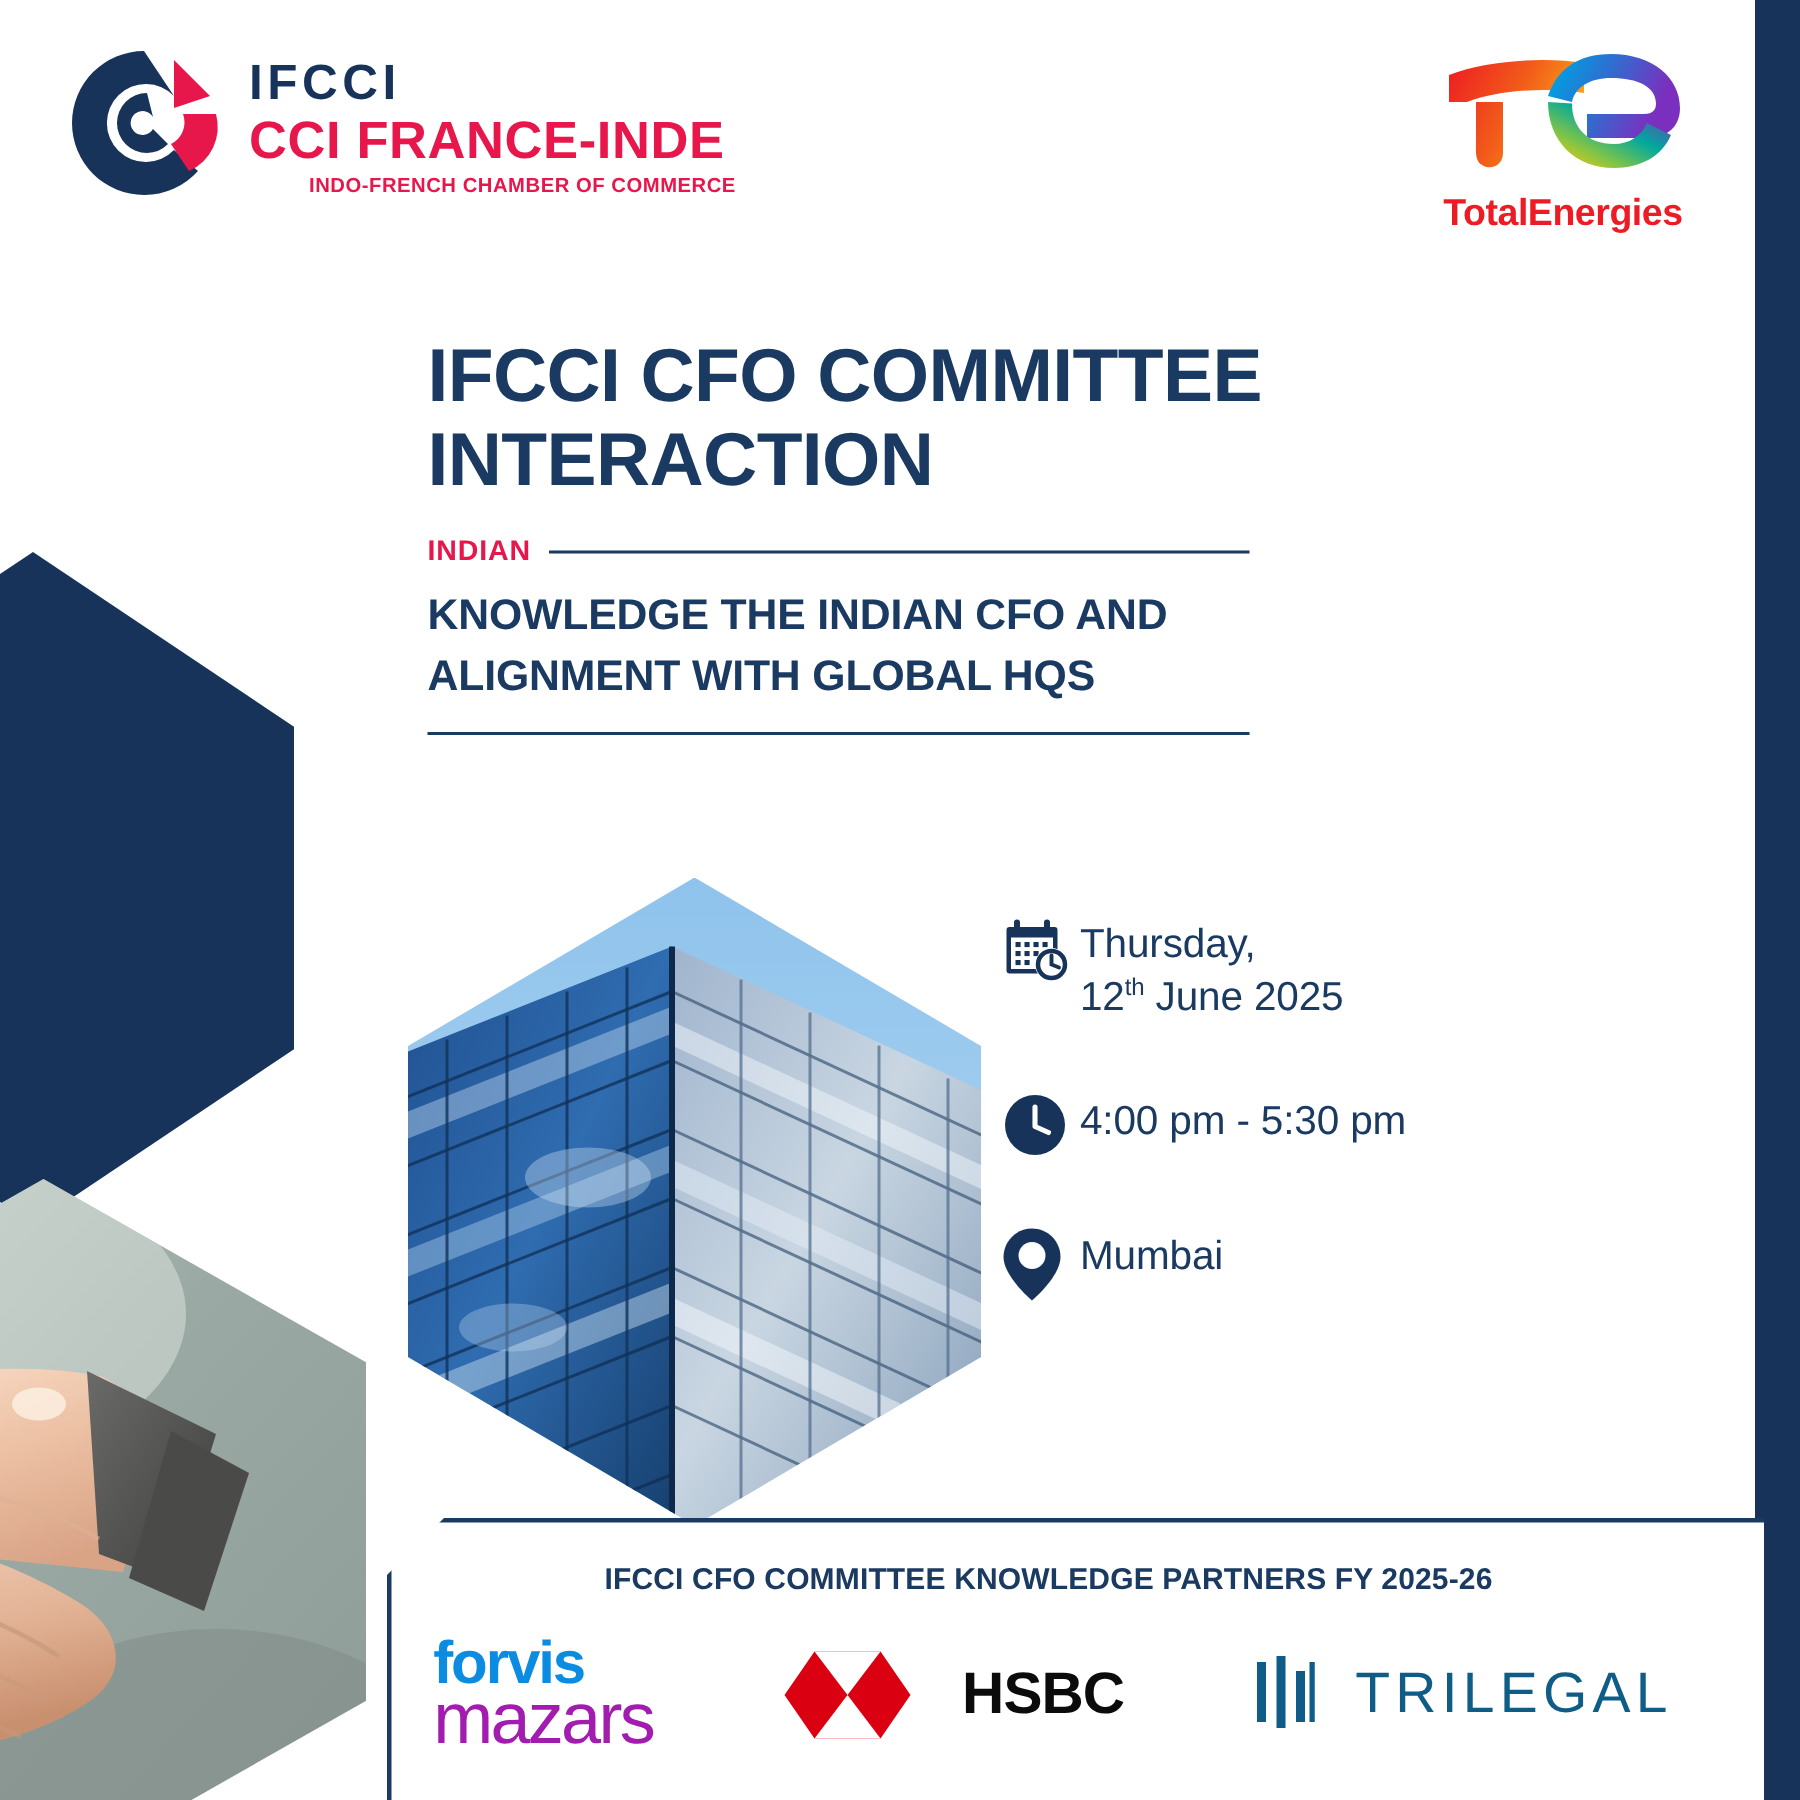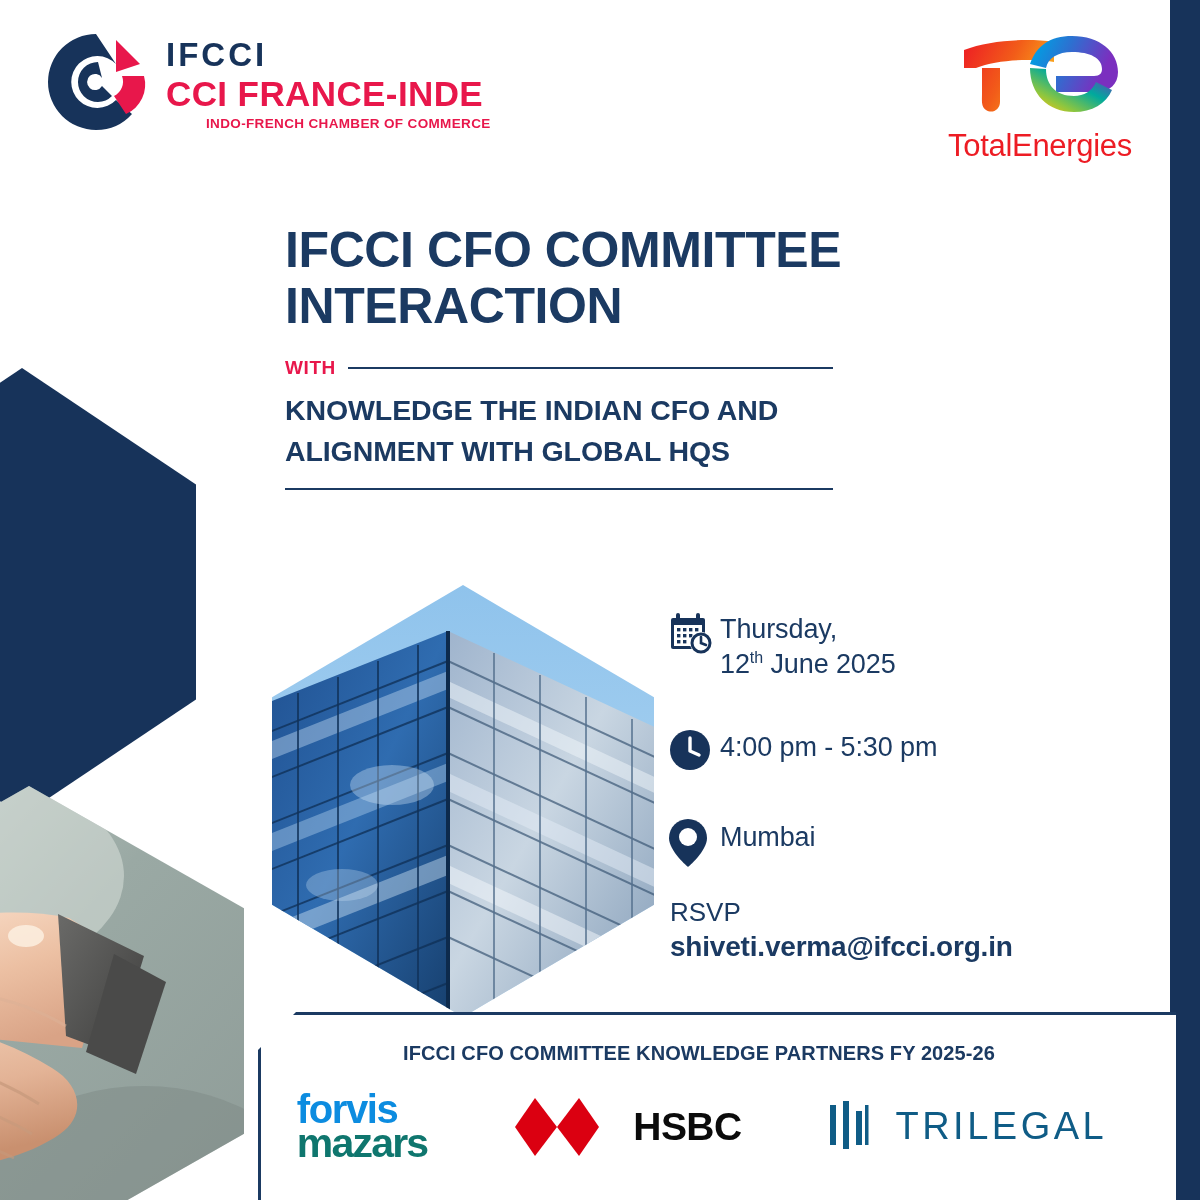--- a/index.html
+++ b/index.html
@@ -37,21 +37,21 @@
     margin-top:6px;
     padding-left:40px;
   }
 
   .te-logo {
     position:absolute; right:68px; top:28px;
     display:flex; flex-direction:column; align-items:center;
   }
   .te-mark { width:180px; height:96px; }
   .te-word {
-    font-size:31px; font-weight:normal; color:#ED1C24; letter-spacing:-0.3px;
+    font-size:25px; font-weight:bold; color:#ED1C24; letter-spacing:-0.3px;
     margin-top:4px;
   }
 
   
   .title {
     position:absolute; left:285px; top:222px; width:700px;
     font-size:50px; font-weight:bold; color:#1B3A62;
     line-height:1.12; letter-spacing:-0.4px;
   }
 
@@ -127,21 +127,21 @@
     font-size:20px; font-weight:bold; color:#1B3A62; letter-spacing:0.1px;
   }
   .partners {
     position:absolute; left:0; right:30px; top:80px;
     display:flex; align-items:center; justify-content:center; gap:86px;
   }
 
   
   .forvis { display:flex; flex-direction:column; line-height:0.86; }
   .forvis-1 { font-size:40px; font-weight:bold; color:#0C8CE0; letter-spacing:-1.4px; }
-  .forvis-2 { font-size:41px; font-weight:bold; color:#0f766e; letter-spacing:-1.8px; }
+  .forvis-2 { font-size:48px; font-weight:normal; color:#a21caf; letter-spacing:-1.8px; }
 
   
   .hsbc { display:flex; align-items:center; gap:32px; }
   .hsbc-text { font-size:39px; font-weight:bold; color:#0B0B0B; letter-spacing:-0.6px; }
 
   
   .trilegal { display:flex; align-items:center; gap:20px; }
   .tri-text {
     font-size:38px; color:#0F5C86; letter-spacing:3.5px; font-weight:500;
   }
@@ -319,21 +319,21 @@
       <path d="M122,8 C150,8 168,24 168,44 C168,56 160,64 146,64 L106,64 L106,48 L144,48 C150,48 152,45 152,41 C152,30 140,24 122,24 C108,24 98,30 96,40 L80,36 C86,18 100,8 122,8 Z" fill="url(#eg1)"></path>
 
       <path d="M80,40 C80,66 98,84 124,84 C142,84 156,76 162,62 L146,54 C142,63 134,68 124,68 C106,68 96,57 96,41 Z" fill="url(#eg2)"></path>
     </svg>
     <span class="te-word">TotalEnergies</span>
   </div>
 
   <div class="title">IFCCI CFO COMMITTEE INTERACTION</div>
 
   <div class="theme-head">
-    <span class="theme-label">WITH</span>
+    <span class="theme-label">INDIAN</span>
     <span class="theme-rule"></span>
   </div>
   <div class="theme-text">KNOWLEDGE THE INDIAN CFO AND ALIGNMENT WITH GLOBAL HQS</div>
   <div class="theme-underrule"></div>
 
   <div class="details">
 
     <div class="det-row">
       <span class="det-icon">
         <svg width="48" height="48" viewBox="0 0 48 48">
@@ -378,24 +378,20 @@
       <span class="det-icon">
         <svg width="40" height="50" viewBox="0 0 40 50">
           <path d="M20,1 C9.5,1 1,9.5 1,20 C1,33 20,49 20,49 C20,49 39,33 39,20 C39,9.5 30.5,1 20,1 Z" fill="#17335A"></path>
           <circle cx="20" cy="19" r="9" fill="#fff"></circle>
         </svg>
       </span>
       <span class="det-text">Mumbai</span>
     </div>
   </div>
 
-  <div class="rsvp">
-    <div class="rsvp-label">RSVP</div>
-    <div class="rsvp-mail">shiveti.verma@ifcci.org.in</div>
-  </div>
 
   <div class="footer-frame"></div>
   <div class="footer-inner">
     <div class="footer-title">IFCCI CFO COMMITTEE KNOWLEDGE PARTNERS FY 2025-26</div>
     <div class="partners">
 
       <div class="forvis">
         <span class="forvis-1">forvis</span>
         <span class="forvis-2">mazars</span>
       </div>

